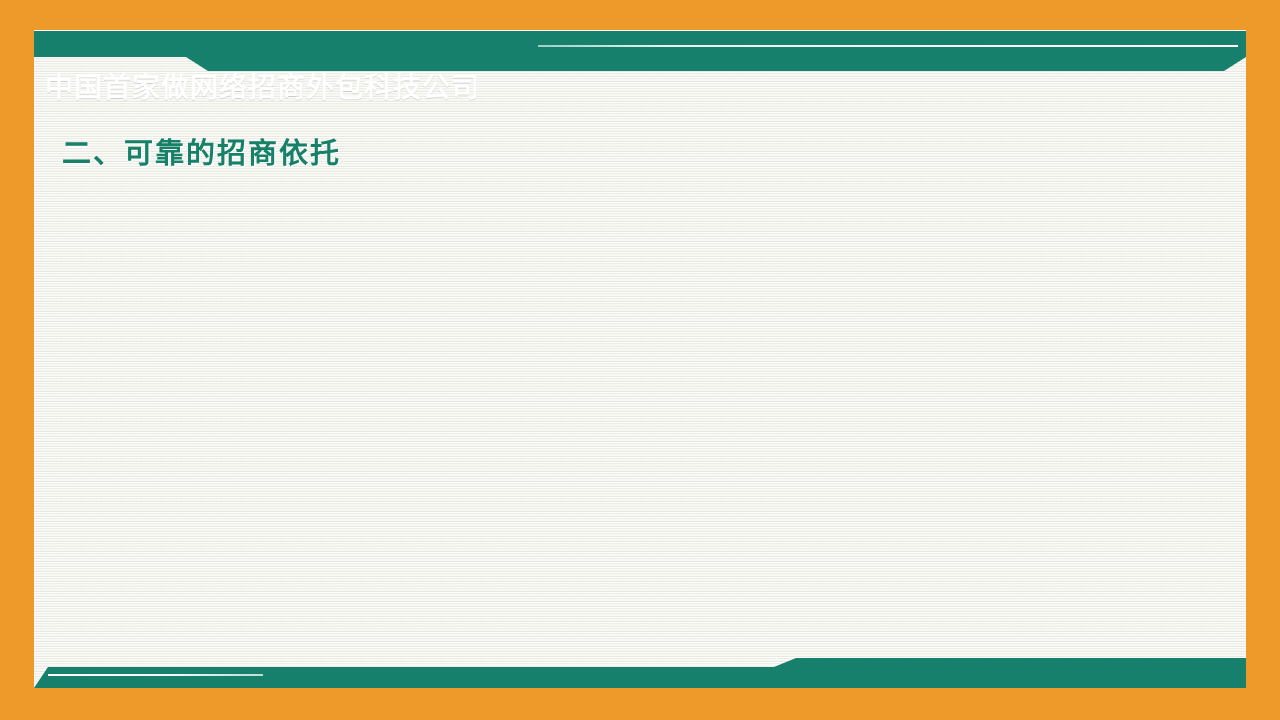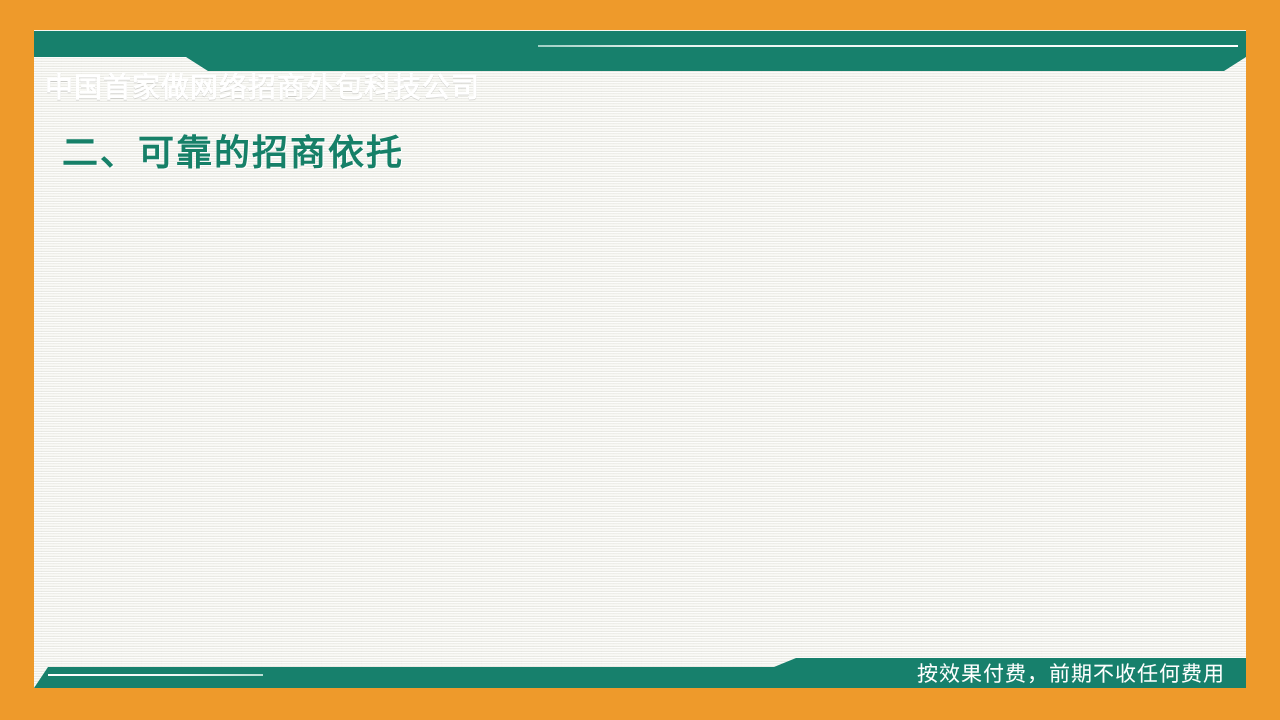--- a/index.html
+++ b/index.html
@@ -70,21 +70,21 @@
     width:700px; height:2px;
     background:linear-gradient(90deg,#9fd0c5 0%,#e8f3f0 18%,#f4faf8 55%,#ffffff 100%);
     z-index:6;
   }
 
   
   #section-heading{
     position:absolute;
     left:62px; top:133px;
     color:#168068;
-    font-size:36px;
+    font-size:29px;
     font-weight:bold;
     letter-spacing:2px;
     line-height:40px;
     white-space:nowrap;
     text-shadow:1px 1px 0 rgba(255,255,255,0.85);
   }
   #body-copy{
     position:absolute;
     left:50px; top:228px;
     width:1135px;
@@ -138,16 +138,15 @@
   <div id="header-band"></div>
   <div id="header-hairline"></div>
   <div id="header-title">中国首家做网络招商外包科技公司</div>
 
   <div id="section-heading">二、可靠的招商依托</div>
 
 
   <div id="footer-lower">
     <div id="footer-upper-bar"></div>
     <div id="footer-hairline"></div>
-    <div id="footer-text">按效果付费，前期不收任何费用</div>
   </div>
 
 </div>
 
 </body></html>

